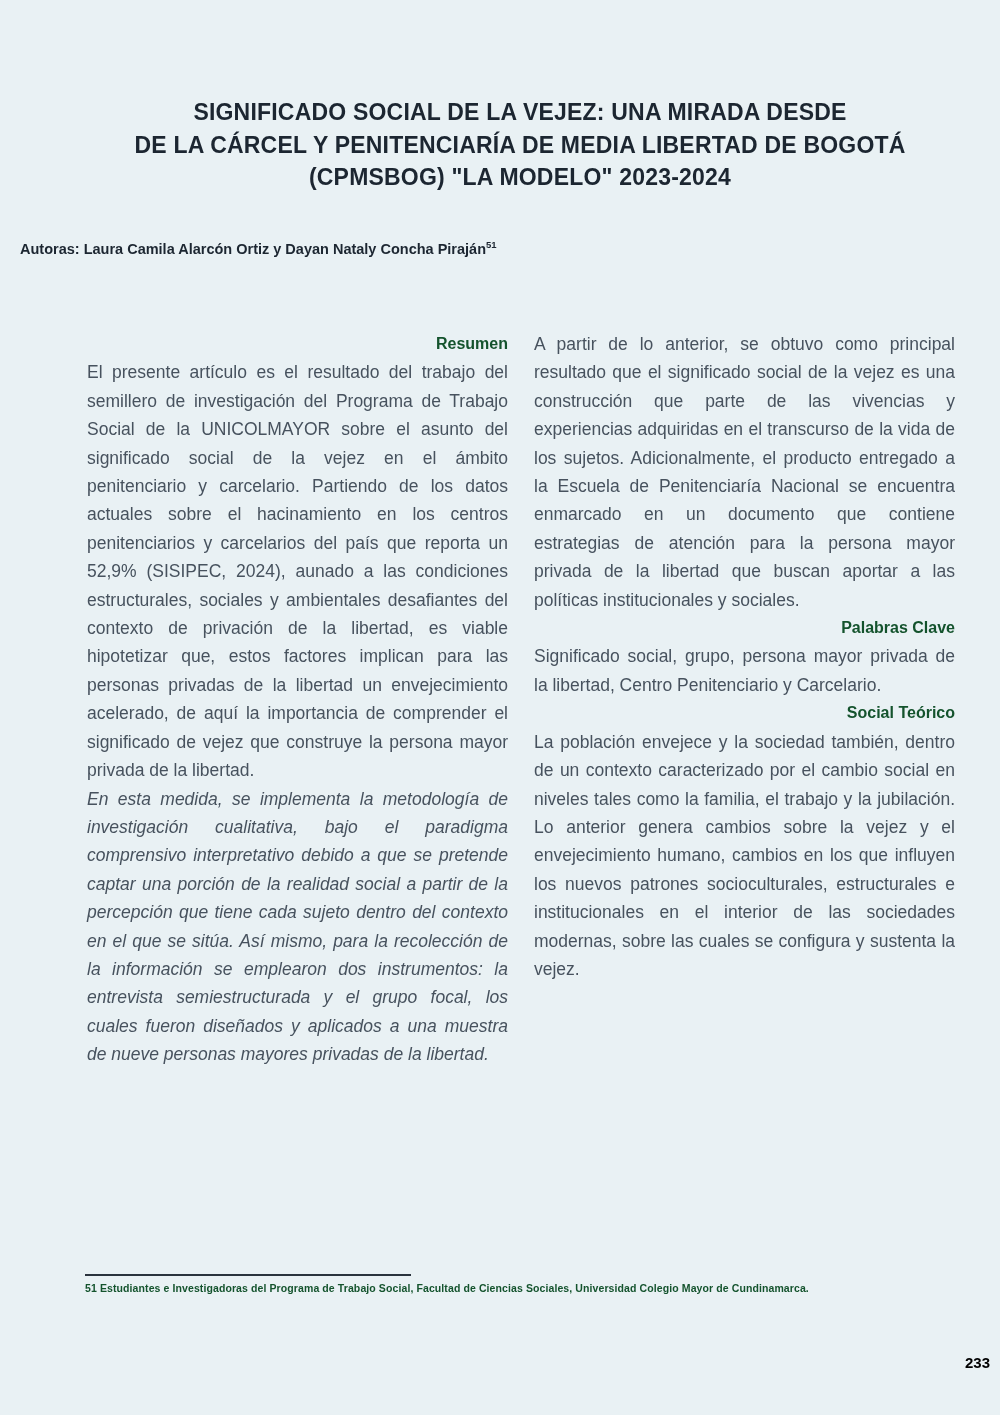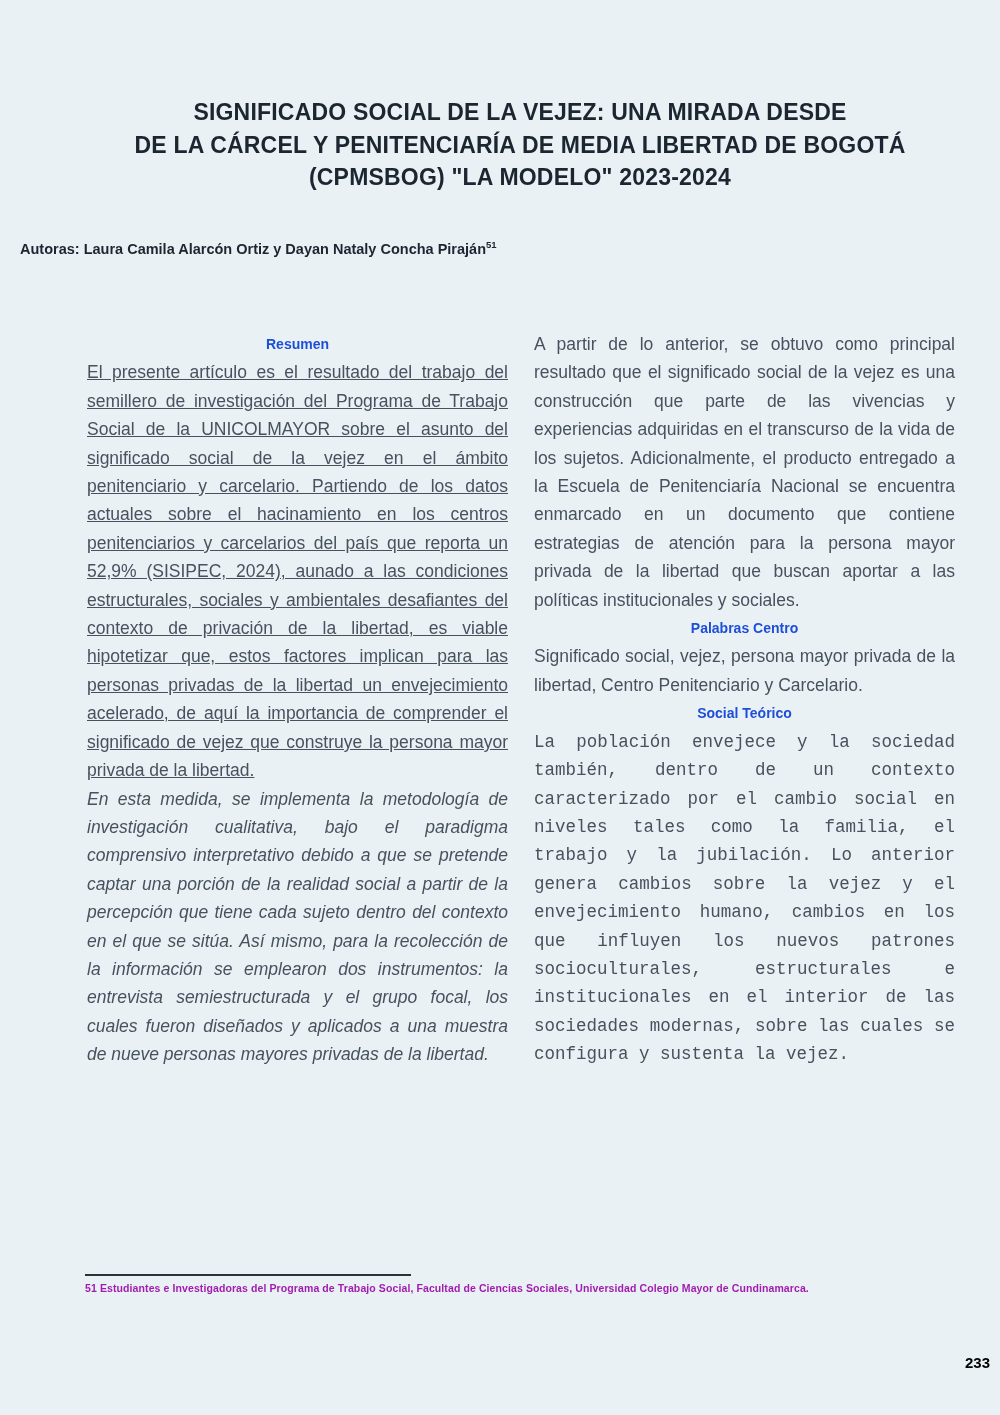--- a/index.html
+++ b/index.html
@@ -55,41 +55,41 @@
   .col {
     flex: 1;
     min-width: 0;
     color: #47525e;
     font-size: 17.5px;
     line-height: 28.4px;
     text-align: justify;
   }
   .col h3 {
     margin: 0;
-    color: #1d4ed8;
-    font-size: 14px;
+    color: #14532d;
+    font-size: 16px;
     font-weight: 700;
     line-height: 28.4px;
-    text-align: center;
+    text-align: right;
   }
   .col p { margin: 0; }
   .m-resumen-heading  { margin-top: 8px; }
-  .m-p1               { margin-top: 24px; text-decoration: underline; }
+  .m-p1               { margin-top: 24px; }
   .m-p2               { margin-top: 20px; font-style: italic; }
   .m-right-p1         { margin-top: 63px; }
   .m-palabras-heading { margin-top: 22px; }
   .m-keywords         { margin-top: 24px; }
   .m-marco-heading    { margin-top: 30px; }
-  .m-marco-p          { margin-top: 25px; font-family: Liberation Mono, monospace; }
+  .m-marco-p          { margin-top: 25px; }
   .footnote {
     position: absolute;
     left: 65px;
     top: 1274px;
     width: 740px;
-    color: #a21caf;
+    color: #14532d;
   }
   .footnote-rule {
     width: 326px;
     height: 0;
     border-top: 2px solid #2a333d;
     margin-bottom: 5px;
   }
   .footnote-text {
     font-size: 10.5px;
     font-weight: 600;
@@ -121,22 +121,22 @@
   <div class="columns">
 
     <div class="col">
       <h3 class="m-resumen-heading">Resumen</h3>
       <p class="m-p1">El presente artículo es el resultado del trabajo del semillero de investigación del Programa de Trabajo Social de la UNICOLMAYOR sobre el asunto del significado social de la vejez en el ámbito penitenciario y carcelario. Partiendo de los datos actuales sobre el hacinamiento en los centros penitenciarios y carcelarios del país que reporta un 52,9% (SISIPEC, 2024), aunado a las condiciones estructurales, sociales y ambientales desafiantes del contexto de privación de la libertad, es viable hipotetizar que, estos factores implican para las personas privadas de la libertad un envejecimiento acelerado, de aquí la importancia de comprender el significado de vejez que construye la persona mayor privada de la libertad.</p>
       <p class="m-p2">En esta medida, se implementa la metodología de investigación cualitativa, bajo el paradigma comprensivo interpretativo debido a que se pretende captar una porción de la realidad social a partir de la percepción que tiene cada sujeto dentro del contexto en el que se sitúa. Así mismo, para la recolección de la información se emplearon dos instrumentos: la entrevista semiestructurada y el grupo focal, los cuales fueron diseñados y aplicados a una muestra de nueve personas mayores privadas de la libertad.</p>
     </div>
 
     <div class="col">
       <p class="m-right-p1">A partir de lo anterior, se obtuvo como principal resultado que el significado social de la vejez es una construcción que parte de las vivencias y experiencias adquiridas en el transcurso de la vida de los sujetos. Adicionalmente, el producto entregado a la Escuela de Penitenciaría Nacional se encuentra enmarcado en un documento que contiene estrategias de atención para la persona mayor privada de la libertad que buscan aportar a las políticas institucionales y sociales.</p>
-      <h3 class="m-palabras-heading">Palabras Centro</h3>
-      <p class="m-keywords">Significado social, vejez, persona mayor privada de la libertad, Centro Penitenciario y Carcelario.</p>
+      <h3 class="m-palabras-heading">Palabras Clave</h3>
+      <p class="m-keywords">Significado social, grupo, persona mayor privada de la libertad, Centro Penitenciario y Carcelario.</p>
       <h3 class="m-marco-heading">Social Teórico</h3>
       <p class="m-marco-p">La población envejece y la sociedad también, dentro de un contexto caracterizado por el cambio social en niveles tales como la familia, el trabajo y la jubilación. Lo anterior genera cambios sobre la vejez y el envejecimiento humano, cambios en los que influyen los nuevos patrones socioculturales, estructurales e institucionales en el interior de las sociedades modernas, sobre las cuales se configura y sustenta la vejez.</p>
     </div>
 
   </div>
 
   <div class="footnote">
     <div class="footnote-rule"></div>
     <div class="footnote-text">51 Estudiantes e Investigadoras del Programa de Trabajo Social, Facultad de Ciencias Sociales, Universidad Colegio Mayor de Cundinamarca.</div>
   </div>

